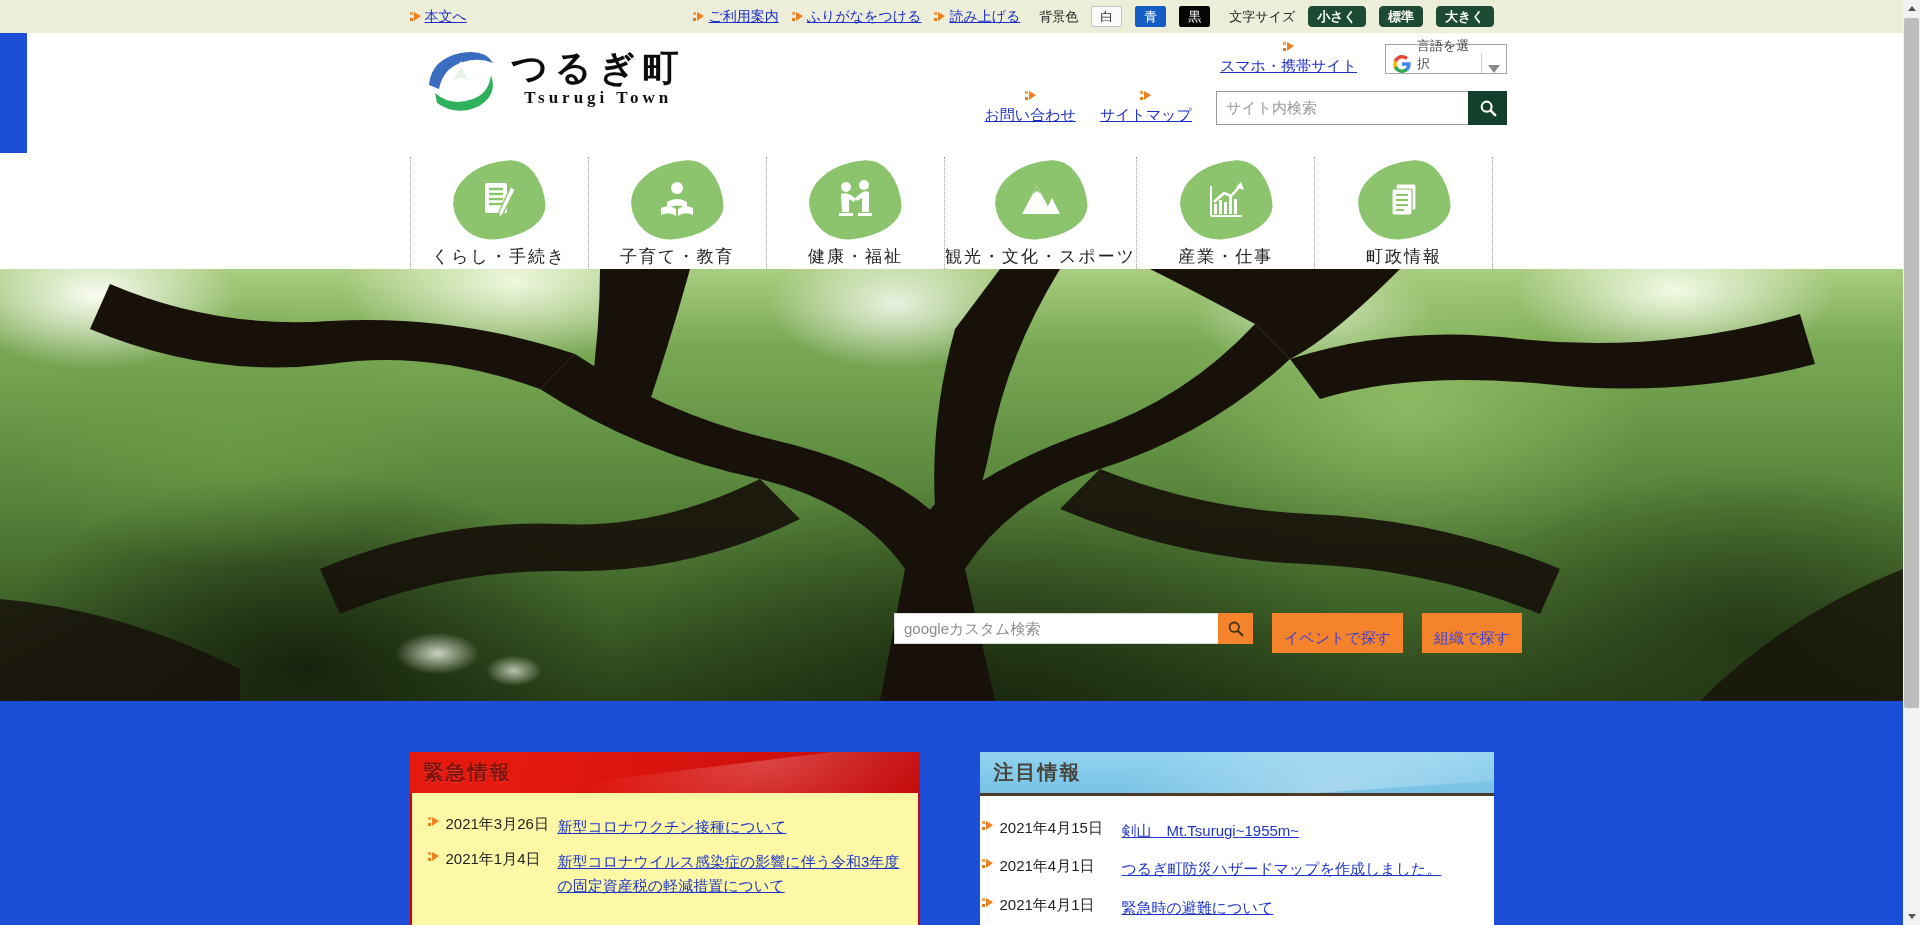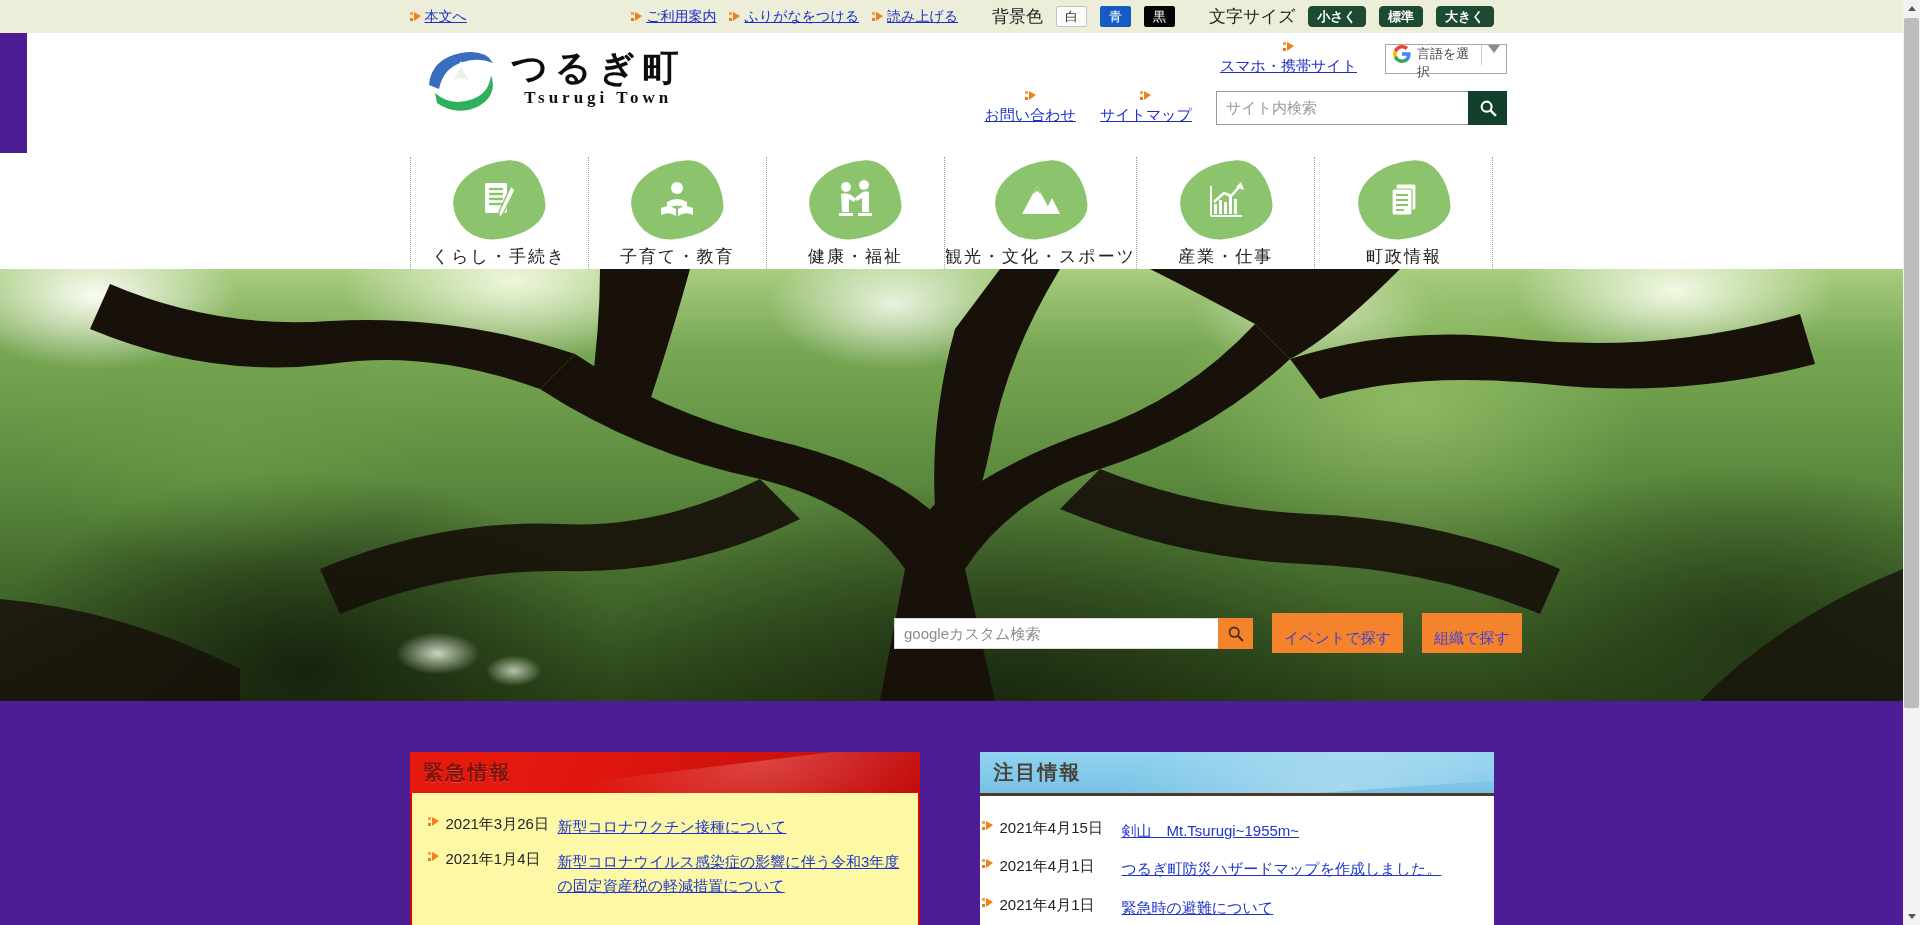--- a/index.html
+++ b/index.html
@@ -1,28 +1,28 @@
 <!DOCTYPE html>
 <html><head>
 <meta charset="utf-8">
 <style>
   * { margin:0; padding:0; box-sizing:border-box; }
   html,body { width:1920px; height:925px; overflow:hidden; background:#fff;
     font-family:"Liberation Sans","DejaVu Sans",sans-serif; }
-  .stage { position:relative; width:1920px; height:925px; overflow:hidden; background:#4c1d95; }
+  .stage { position:relative; width:1920px; height:925px; overflow:hidden; background:#1d4ed8; }
   .page { position:absolute; left:0; top:0; width:1903px; }
   .container { width:1084px; margin:0 auto; position:relative; }
   a { text-decoration:underline; color:#1b2fc7; cursor:pointer; }
 
   
   .topbar { background:#edeeda; height:33px; }
   .topbar .container { display:flex; align-items:center; justify-content:space-between; height:33px; font-size:14px; }
   .topbar-right { display:flex; align-items:center; gap:13px; }
   .tb-link { display:flex; align-items:center; gap:4px; }
-  .tb-label { color:#222; font-size:17px; margin-left:21px; }
+  .tb-label { color:#222; font-size:13px; margin-left:6px; }
   .tb-btn { display:inline-block; font-size:13px; padding:3px 8px; border-radius:2px; line-height:1; cursor:pointer; }
   .tb-btn.white { background:#fbfbfb; border:1px solid #c3c3c3; color:#333; }
   .tb-btn.blue  { background:#145bc4; color:#fff; border:1px solid #145bc4; }
   .tb-btn.black { background:#050505; color:#fff; border:1px solid #050505; }
   .tb-btn.size  { background:#1d4a33; color:#fff; border:1px solid #1d4a33; border-radius:4px; font-weight:bold; }
 
   
   .arr { display:inline-block; width:11px; height:11px; position:relative; flex:0 0 11px; }
   .arr::before { content:""; position:absolute; left:0; top:1px; width:3px; height:3px;
     background:#f6a14e; box-shadow:0 6px 0 #e87b1c; }
@@ -32,21 +32,21 @@
   
   .header { background:#fff; height:120px;margin-left:27px; }
   .logo { position:absolute; left:0; top:14px; display:flex; align-items:center; gap:10px; cursor:pointer; }
   .logo-text { text-align:center; }
   .logo-title { font-family:"Liberation Serif","DejaVu Serif",serif; font-size:36px; font-weight:bold; color:#0d0d0d; letter-spacing:7px; line-height:1.05; }
   .logo-sub { font-family:"Liberation Serif","DejaVu Serif",serif; font-size:17px; font-weight:bold; color:#111; letter-spacing:4px; }
   .header-right { position:absolute; right:0; top:8px; }
   .hr-row1 { display:flex; align-items:center; justify-content:flex-end; gap:28px; }
   .hr-row2 { display:flex; align-items:center; justify-content:flex-start; gap:24px; margin-top:14px; }
   .hdr-link { display:flex; align-items:center; gap:5px; font-size:15px;flex-direction:column; }
-  .translate-box { display:flex; align-items:flex-start; width:122px; height:30px; border:1px solid #a6a6a6; background:#fff; cursor:pointer; }
+  .translate-box { display:flex; align-items:flex-end; width:122px; height:30px; border:1px solid #a6a6a6; background:#fff; cursor:pointer; }
   .translate-box .glabel { flex:1; font-size:13px; color:#444; margin-left:6px; }
   .translate-box .gsep { width:1px; height:20px; background:#cfcfcf; }
   .translate-caret { width:24px; display:flex; align-items:center; justify-content:center; }
   .translate-caret::after { content:""; border-left:6px solid transparent; border-right:6px solid transparent; border-top:8px solid #8a8a8a; }
   .hdr-search { display:flex; align-items:center; }
   .hdr-search input { width:252px; height:34px; border:1px solid #9a9a9a; border-right:none; padding:0 9px; font-size:15px; color:#333; }
   .hdr-search input::placeholder { color:#9a9a9a; }
   .hdr-search button { width:39px; height:34px; background:#12402c; border:none; cursor:pointer; display:flex; align-items:center; justify-content:center; }
 
   
@@ -71,21 +71,21 @@
       radial-gradient(ellipse 340px 220px at 74% 32%, rgba(170,210,120,.55), transparent 70%),
       radial-gradient(ellipse 300px 190px at 12% 38%, rgba(110,160,70,.6), transparent 70%),
       radial-gradient(ellipse 60px 30px at 23% 89%, rgba(245,250,235,.8), transparent 70%),
       radial-gradient(ellipse 40px 22px at 27% 93%, rgba(245,250,235,.7), transparent 70%),
       radial-gradient(ellipse 420px 260px at 16% 92%, rgba(18,28,10,.85), transparent 75%),
       radial-gradient(ellipse 520px 280px at 52% 100%, rgba(22,34,12,.8), transparent 78%),
       radial-gradient(ellipse 380px 240px at 92% 85%, rgba(30,48,18,.75), transparent 72%),
       linear-gradient(180deg, #a8cd7f 0%, #79a854 18%, #5c8a3e 48%, #3f6329 78%, #2a4419 100%);
   }
   .hero svg.branches { position:absolute; left:0; top:0; }
-  .hero-controls { position:absolute; left:894px; top:344px; display:flex; align-items:center; }
+  .hero-controls { position:absolute; left:894px; top:344px; display:flex; }
   .hero-search { display:flex; }
   .hero-search input { width:324px; height:31px; border:1px solid #d9d9d9; border-right:none; padding:0 9px; font-size:15px; color:#333; background:#fff; }
   .hero-search input::placeholder { color:#8d8d8d; }
   .hero-search button { width:35px; height:31px; background:#f5832b; border:none; cursor:pointer; display:flex; align-items:center; justify-content:center; }
   .hero-btn { height:40px; background:#f5832b; border:none; color:#4040d4; font-size:15px; padding:16px 12px; margin-left:19px; cursor:pointer; font-family:inherit; }
 
   
   .news { margin-top:51px; }
   .news .container { display:flex; justify-content:space-between; align-items:flex-start; }
   .panel-left { width:510px; }

